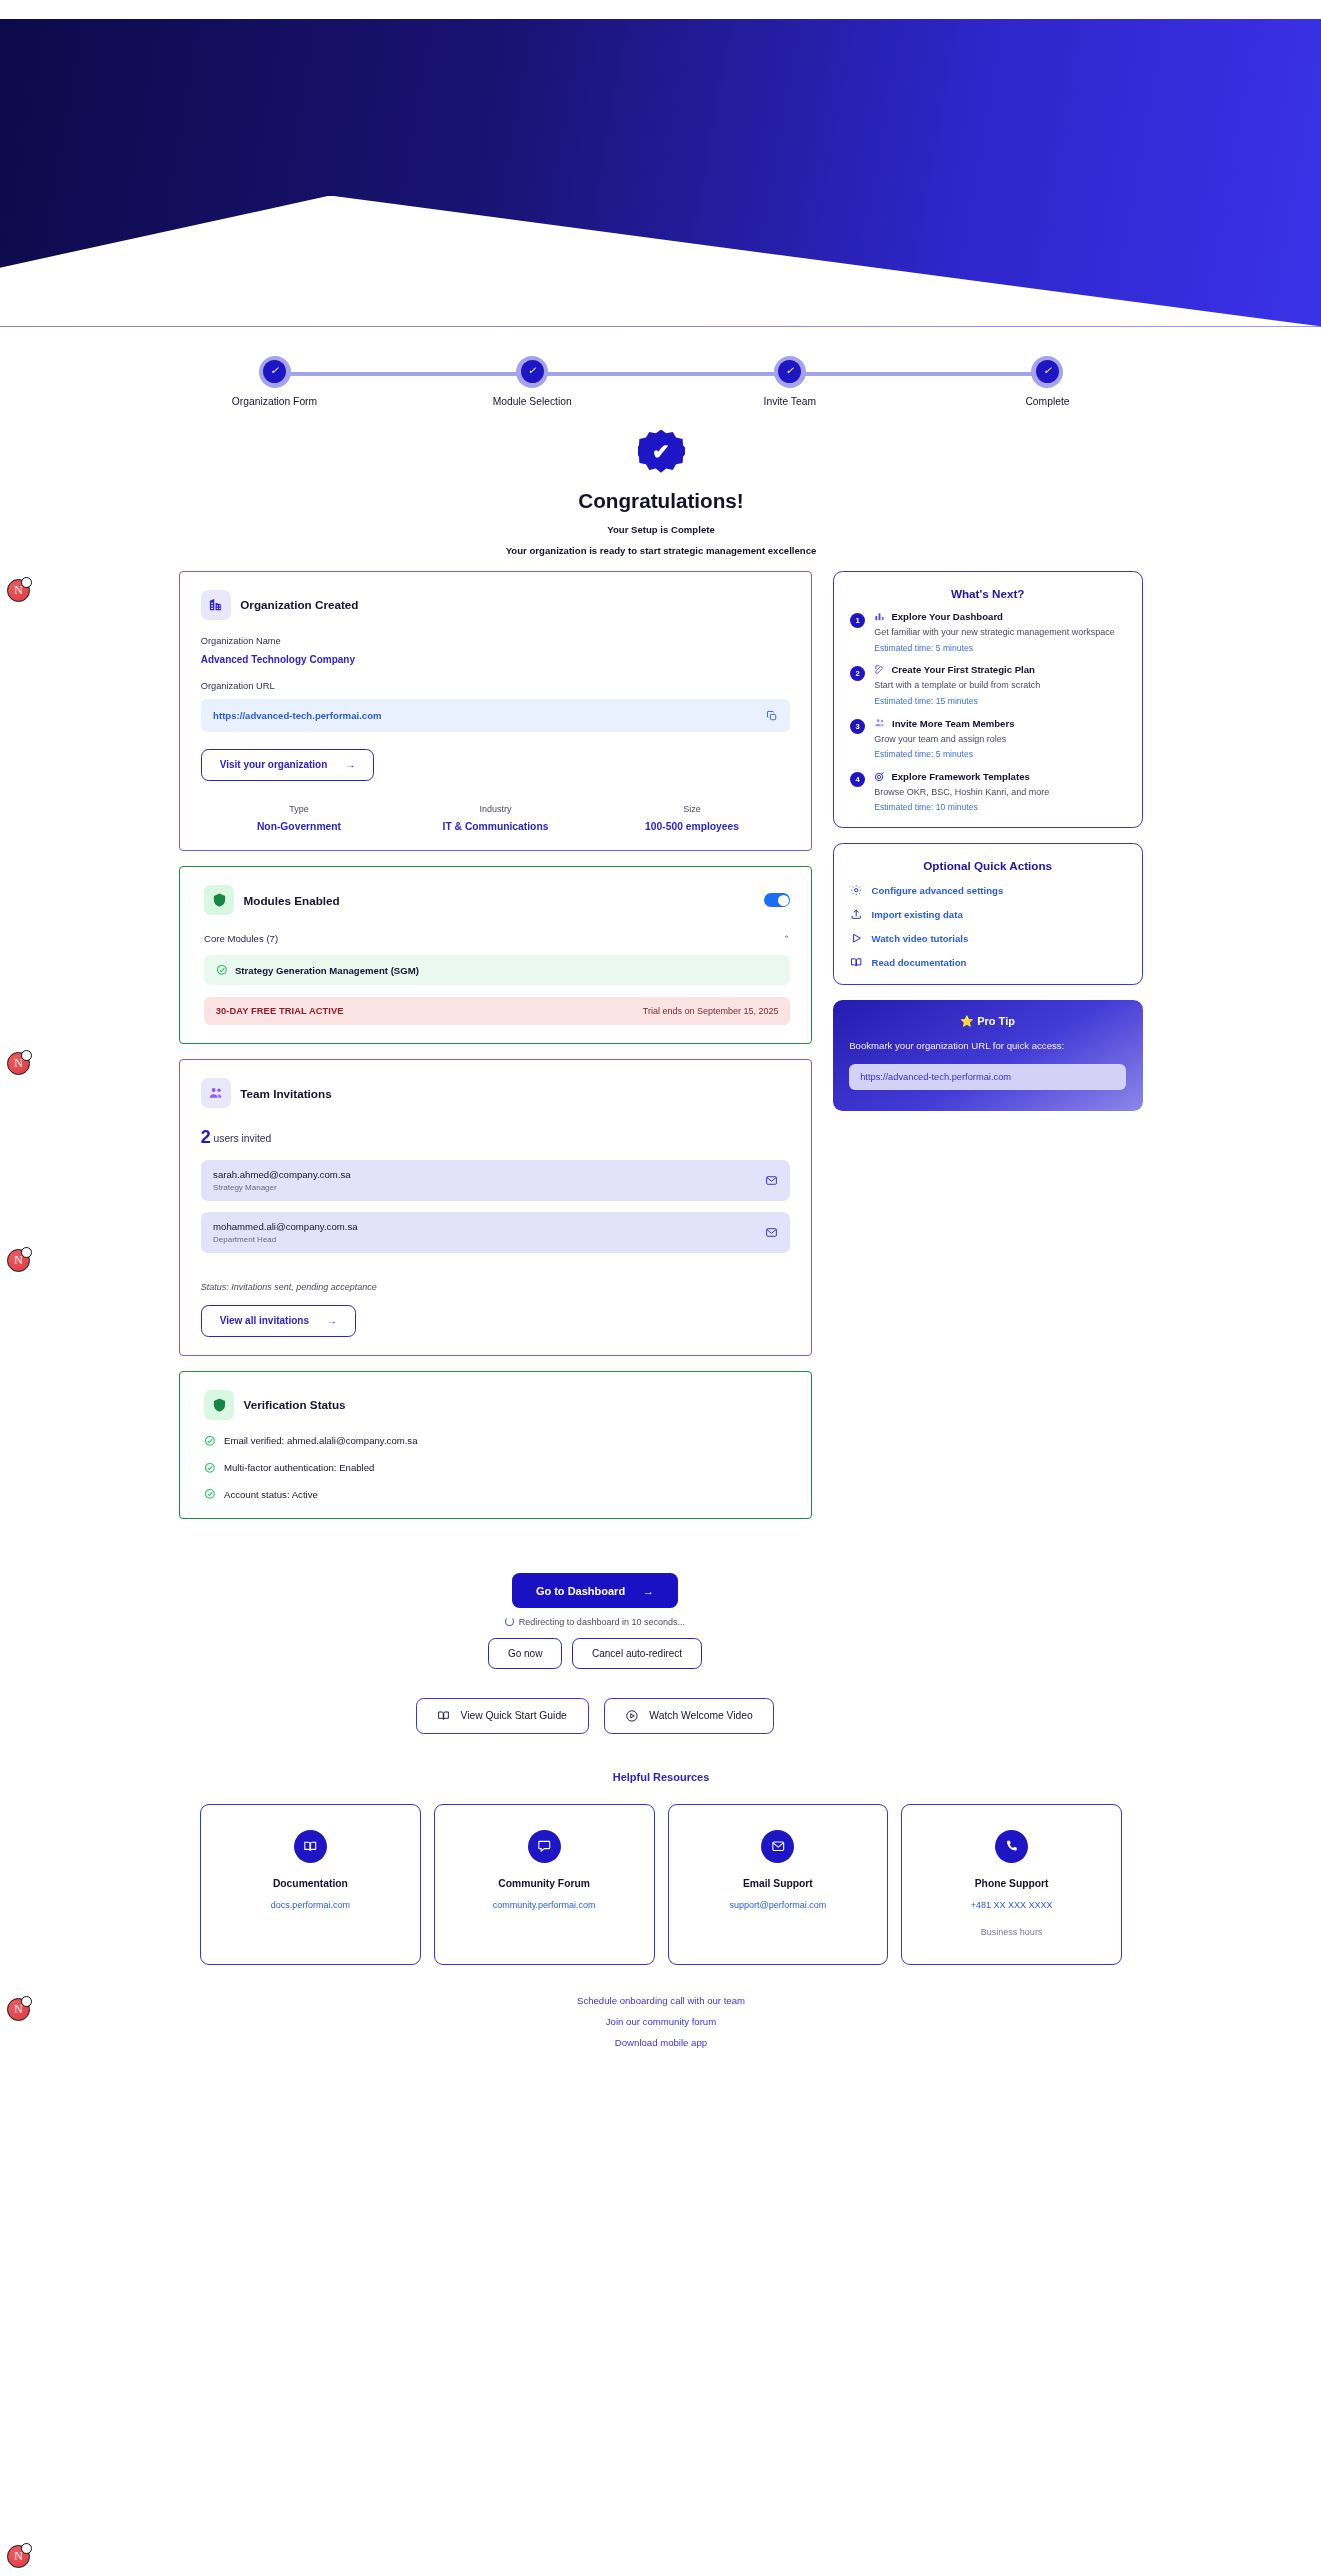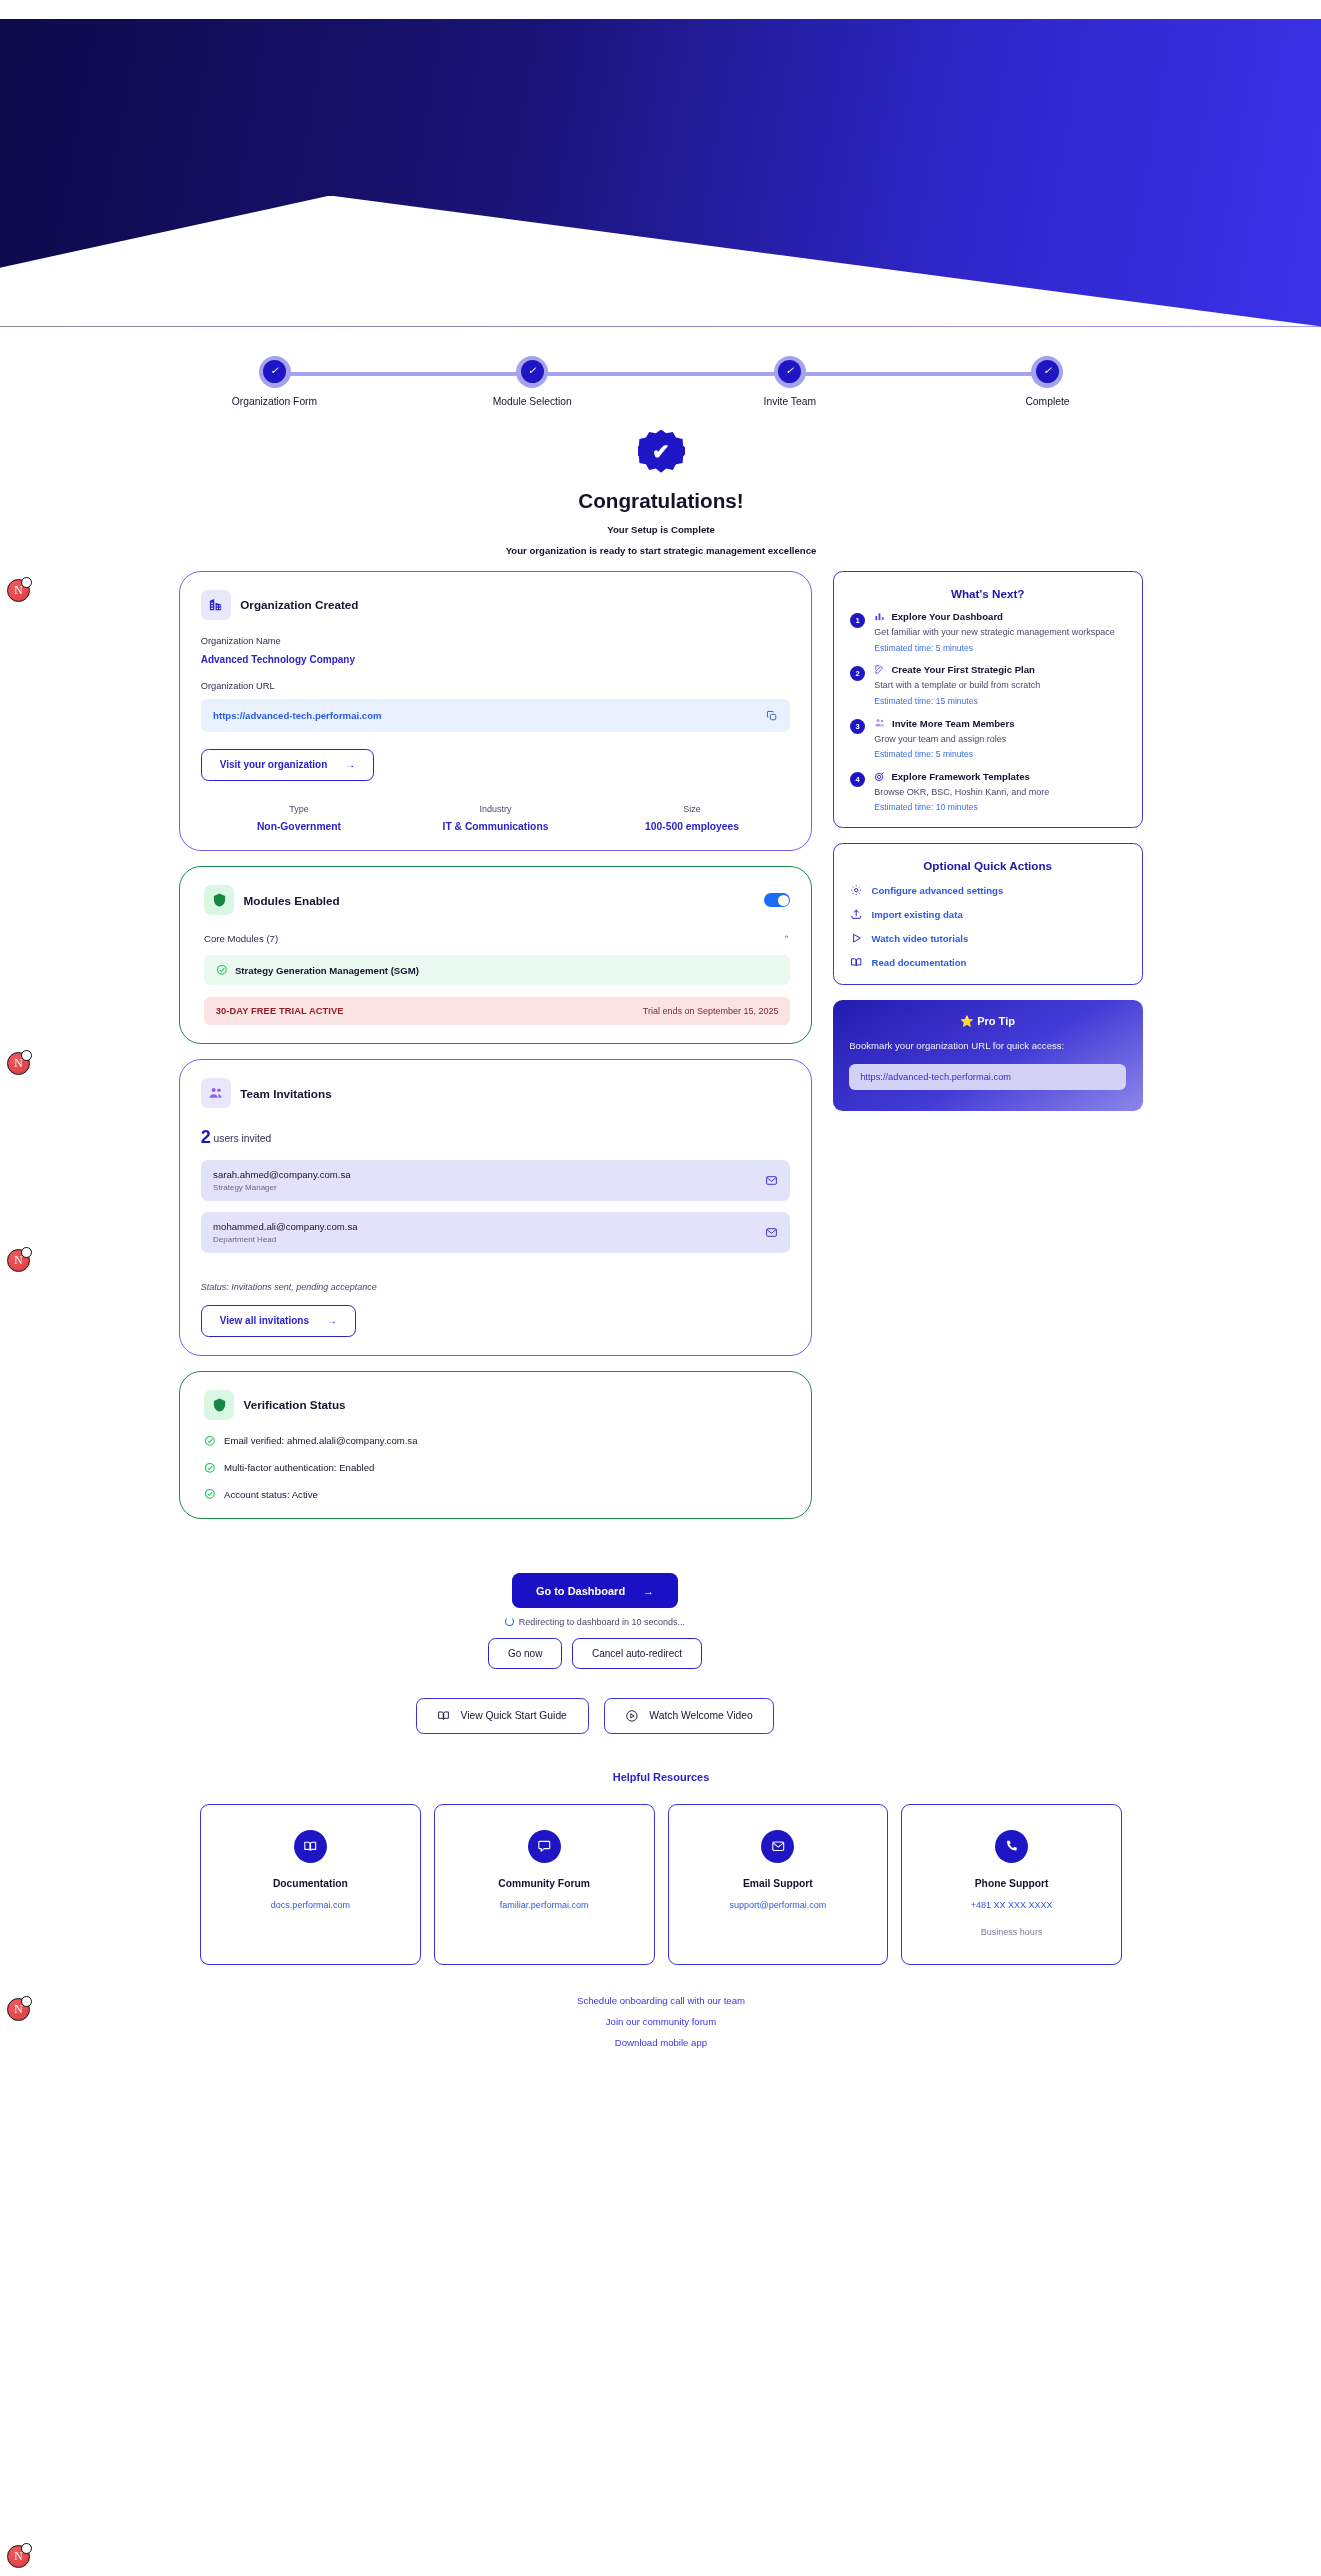--- a/index.html
+++ b/index.html
@@ -72,21 +72,21 @@
   .congrats-title{ margin-top:12.4px;font-size:20.7px;font-weight:bold;color:#15132b;}
   .congrats-sub{ margin-top:11px;font-size:9.6px;font-weight:bold;color:#15132b;}
   .congrats-desc{ margin-top:9.6px;font-size:9.6px;font-weight:bold;color:#15132b;}
 
   
   .layout{ width:964px; margin:15px auto 0 auto; display:flex; gap:20.7px; align-items:flex-start;}
   .col-left{ width:633px;}
   .col-right{ width:310px;}
 
   .card{
-    background:#fff;border-radius:22px;border:0.7px solid #c9c6f5;
+    background:#fff;border-radius:4px;border:0.7px solid #c9c6f5;
     padding:18px 20.7px;margin-bottom:15px;
   }
   .card.green{ border-color:#1f8a47;padding-left:24px;}
   .card.violet{ border-color:#6e63e8;}
 
   .card-head{ display:flex;align-items:center;gap:9.6px;}
   .ico-tile{
     width:30px;height:30px;border-radius:6.9px;
     display:flex;align-items:center;justify-content:center;
   }
@@ -642,21 +642,21 @@
     <div class="res-link">docs.performai.com</div>
   </div>
 
   <div class="res-card">
     <div class="res-ico">
       <svg width="14.5" height="14.5" viewBox="0 0 24 24" fill="none" stroke="#fff" stroke-width="1.8">
           <path d="M20 4H4a1 1 0 0 0-1 1v10a1 1 0 0 0 1 1h3v4l5-4h8a1 1 0 0 0 1-1V5a1 1 0 0 0-1-1z"></path>
         </svg>
     </div>
     <div class="res-name">Community Forum</div>
-    <div class="res-link">familiar.performai.com</div>
+    <div class="res-link">community.performai.com</div>
   </div>
 
   <div class="res-card">
     <div class="res-ico">
       <svg width="14.5" height="14.5" viewBox="0 0 24 24" fill="none" stroke="#fff" stroke-width="1.8">
           <rect x="3" y="5" width="18" height="14" rx="2"></rect>
           <path d="M3.5 6.5l8.5 7 8.5-7"></path>
         </svg>
     </div>
     <div class="res-name">Email Support</div>

